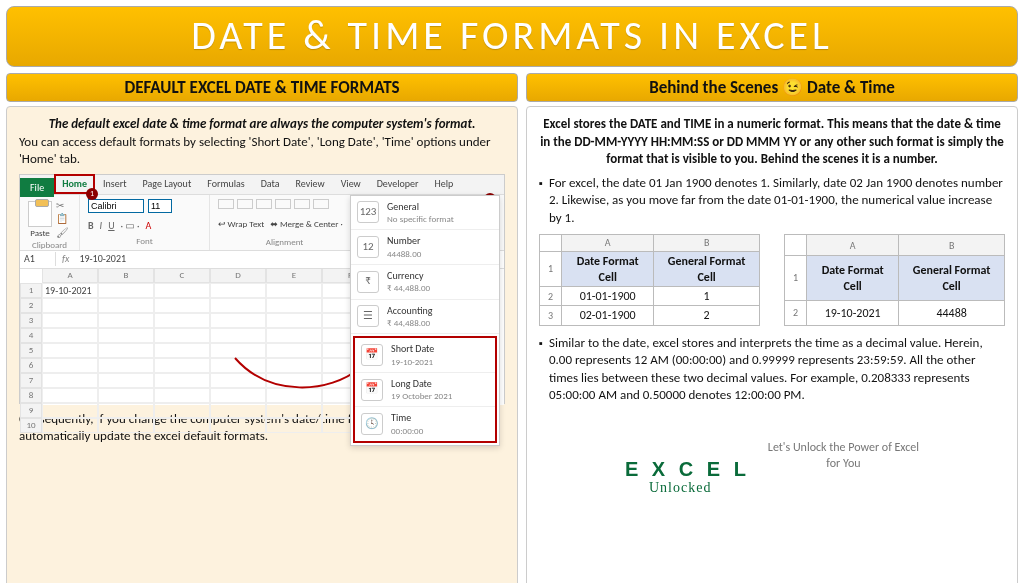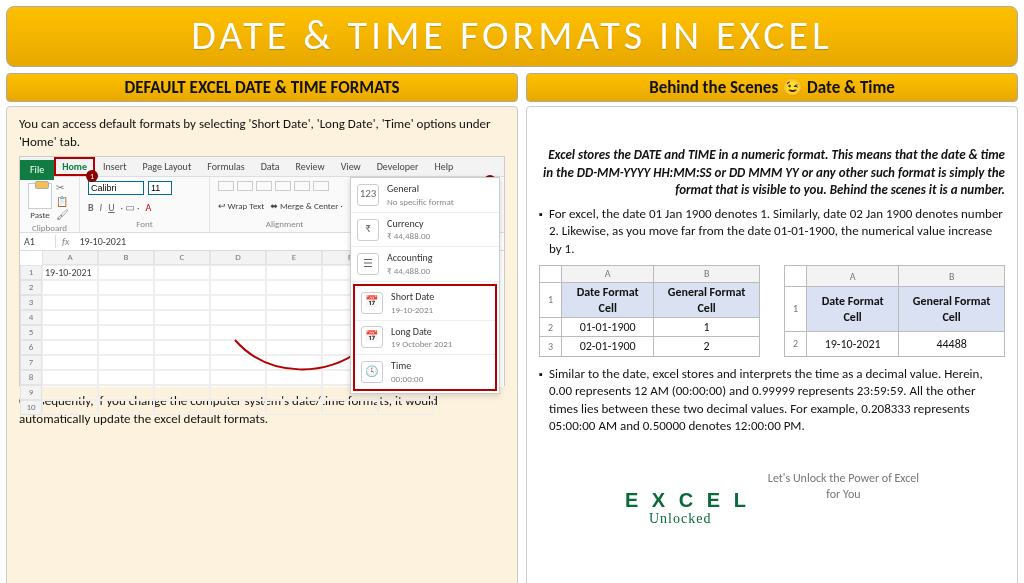--- a/index.html
+++ b/index.html
@@ -53,21 +53,21 @@
     margin-top: 4px;
     padding: 8px 12px;
     flex: 1;
     font-size: 13px;
     line-height: 1.35;
     color: #111;
     overflow: hidden;
   }
   .panel-body-right { background: #fff; }
   .bold-italic { font-weight: 700; font-style: italic; text-align: center; }
-  .bold-italic-left { font-weight: 700; font-style: italic; text-align: right; margin-bottom: 6px; margin-top: 31px; }
+  .bold-italic-left { font-weight: 700; text-align: center; margin-bottom: 6px; }
   .para { margin-top: 6px; }
   .bullet { display: flex; gap: 6px; margin-top: 6px; }
   .bullet::before { content: "▪"; font-size: 11px; margin-top: 3px; }
   .tables-row { display: flex; gap: 24px; justify-content: center; margin: 8px 0; }
   .mini-table { border-collapse: collapse; font-size: 12px; background: #fff; }
   .mini-table th, .mini-table td { border: 1px solid #bbb; padding: 1px 8px; text-align: center; }
   .mini-table .col-hdr { background: #d9e1f2; font-weight: 700; }
   .mini-table .row-hdr { background: #fff; color: #777; font-size: 10px; width: 16px; }
   .mini-table .abc { background: #f3f3f3; color: #777; font-size: 10px; }
   .brand-row { display: flex; align-items: center; justify-content: center; gap: 18px; margin-top: 10px; }
@@ -131,20 +131,21 @@
 </head>
 <body>
 
 <div class="main-title">DATE &amp; TIME FORMATS IN EXCEL</div>
 
 <div class="columns">
 
   <div class="panel panel-left">
     <div class="panel-title">DEFAULT EXCEL DATE &amp; TIME FORMATS</div>
     <div class="panel-body">
+      <div class="bold-italic">The default excel date &amp; time format are always the computer system's format.</div>
       <div>You can access default formats by selecting 'Short Date', 'Long Date', 'Time' options under 'Home' tab.</div>
 
       <div class="excel-shot">
         <div class="ribbon-tabs">
           <span class="file">File</span>
           <span class="tab home">Home</span>
           <span class="tab">Insert</span>
           <span class="tab">Page Layout</span>
           <span class="tab">Formulas</span>
           <span class="tab">Data</span>
@@ -316,20 +317,27 @@
 
         <div class="dropdown">
           <div class="dd-item">
               <div class="dd-icon">123</div>
               <div class="dd-text">
                 <div class="t">General</div>
                 <div class="s">No specific format</div>
               </div>
             </div>
           <div class="dd-item">
+              <div class="dd-icon">12</div>
+              <div class="dd-text">
+                <div class="t">Number</div>
+                <div class="s">44488.00</div>
+              </div>
+            </div>
+          <div class="dd-item">
               <div class="dd-icon">₹</div>
               <div class="dd-text">
                 <div class="t">Currency</div>
                 <div class="s">₹ 44,488.00</div>
               </div>
             </div>
           <div class="dd-item">
               <div class="dd-icon">☰</div>
               <div class="dd-text">
                 <div class="t">Accounting</div>

